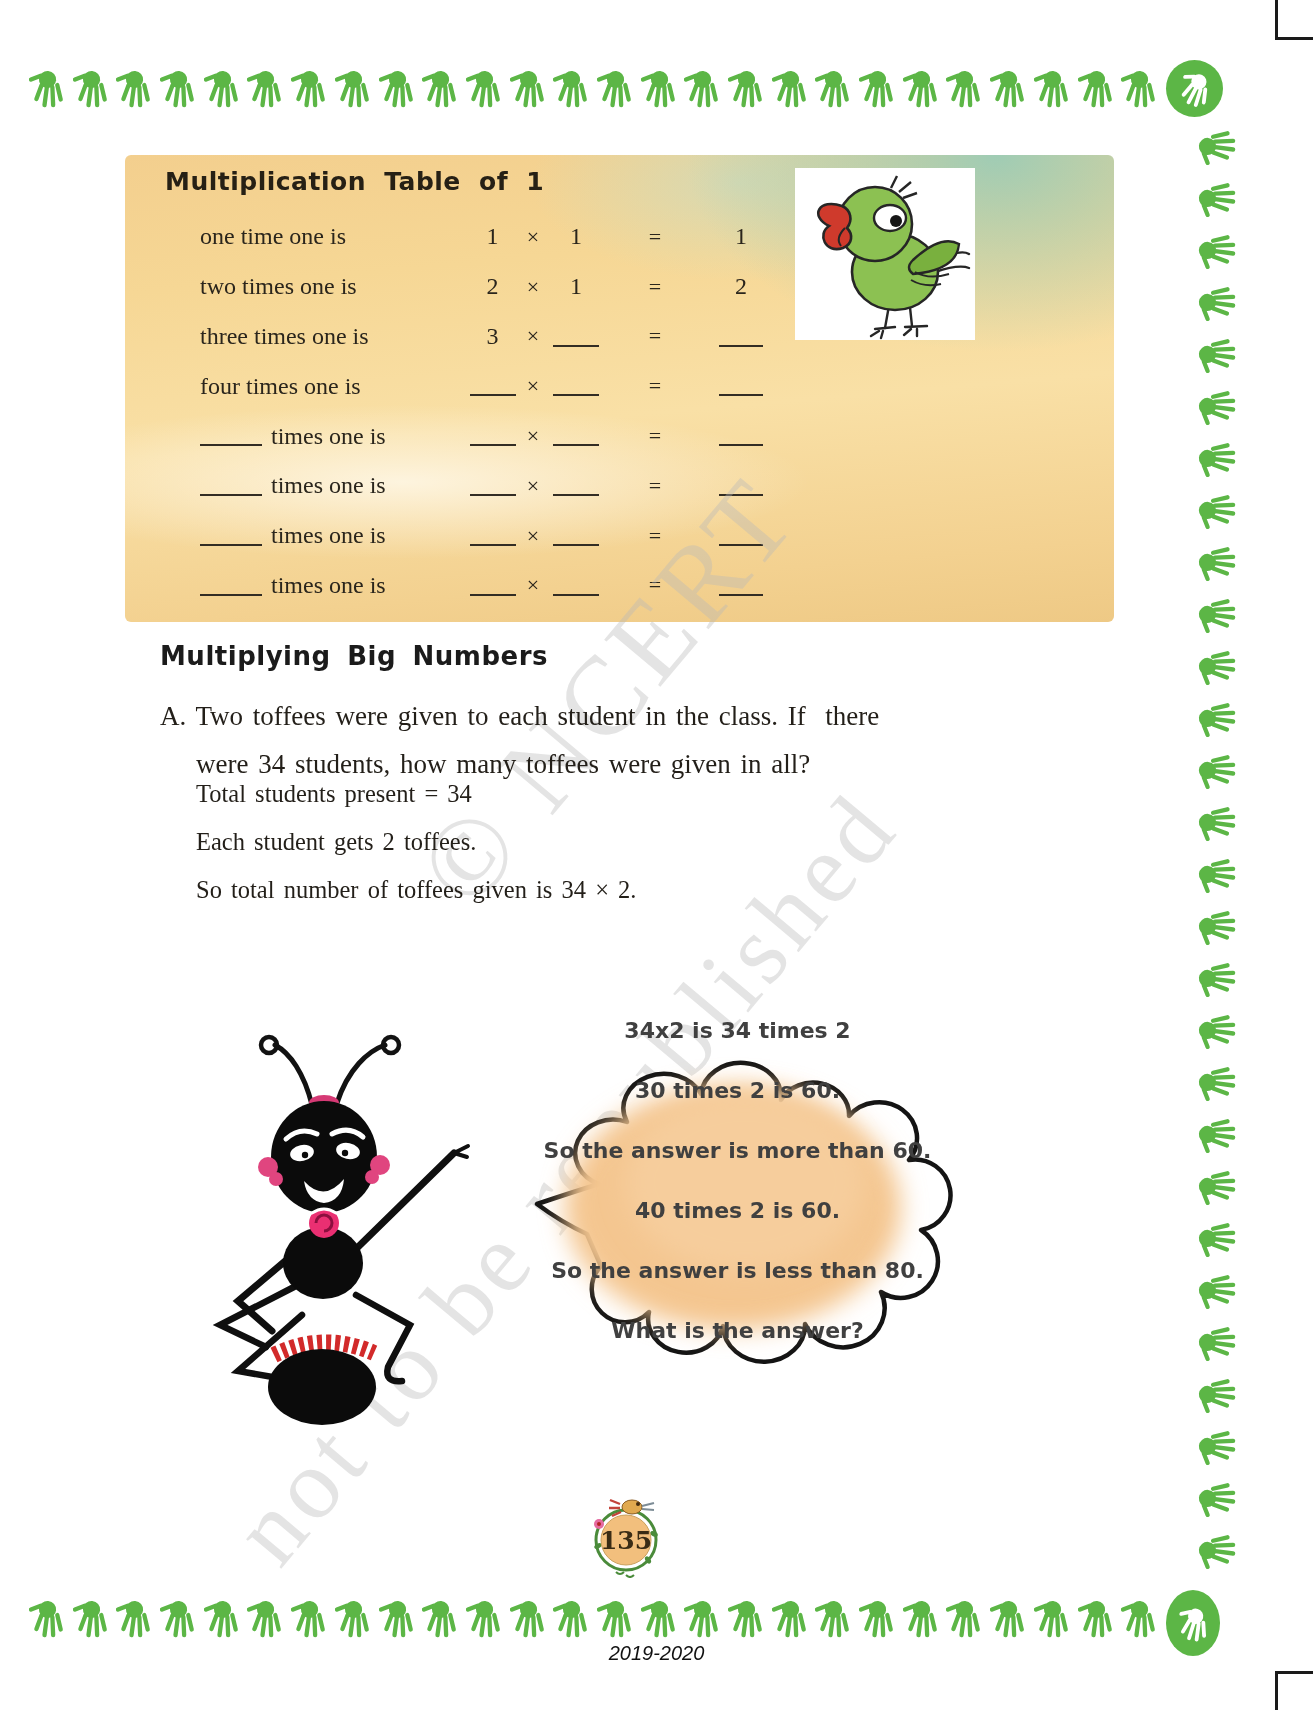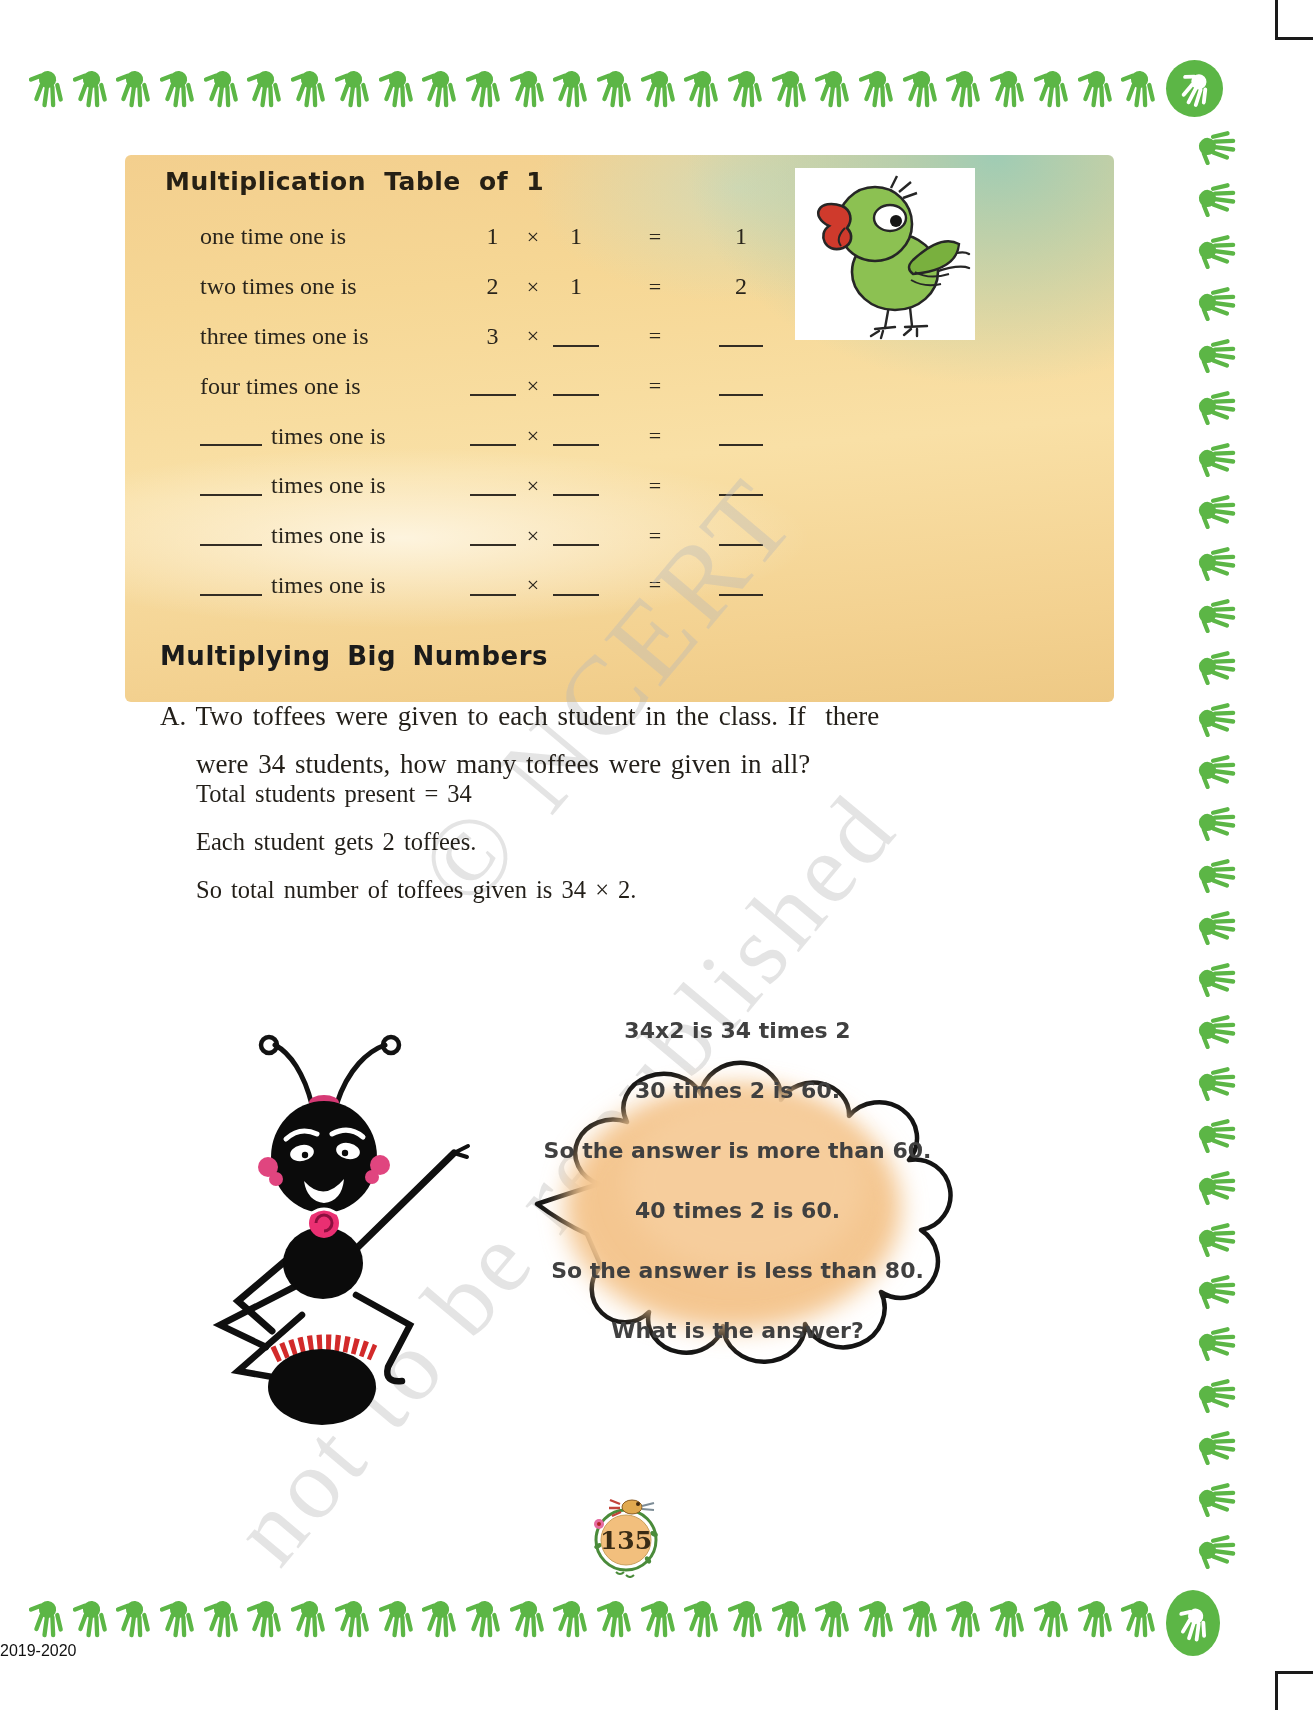--- a/index.html
+++ b/index.html
@@ -33,21 +33,21 @@
   
   .wm{
     position:absolute;font-family:"Liberation Serif",serif;color:#b9b9b9;opacity:.38;
     white-space:nowrap;transform-origin:0 0;letter-spacing:6px;pointer-events:none;z-index:2;
   }
   .wm-a{left:392px;top:848px;font-size:112px;transform:rotate(-50deg);}
   .wm-b{left:210px;top:1512px;font-size:100px;transform:rotate(-50deg);}
 
   
   .panel{
-    position:absolute;left:125px;top:155px;width:989px;height:547px;z-index:1;border-radius:6px;
+    position:absolute;left:125px;top:155px;width:989px;height:467px;z-index:1;border-radius:6px;
     background:
       radial-gradient(46% 62% at 88% 0%, rgba(150,203,184,.9), rgba(150,203,184,0) 68%),
       radial-gradient(30% 30% at 62% 6%, rgba(190,222,205,.55), rgba(190,222,205,0) 70%),
       radial-gradient(55% 22% at 28% 70%, rgba(255,250,238,.8), rgba(255,250,238,0) 75%),
       linear-gradient(175deg,#f3cf8e 0%,#f6d795 25%,#f9e0a6 55%,#f3d190 85%,#eec985 100%);
     padding-left: 48px;
   }
   .panel-title{
     position:absolute;left:40px;top:12px;font-family:"DejaVu Sans","Liberation Sans",sans-serif;
     font-weight:700;font-size:25px;color:#262015;letter-spacing:.5px;word-spacing:9px;
@@ -83,22 +83,22 @@
     position:absolute;left:18px;top:36px;width:409px;display:flex;flex-direction:column;gap:35px;
     align-items:center;font-family:"DejaVu Sans","Liberation Sans",sans-serif;font-weight:700;
     font-size:22px;color:#404040;text-align:center;
   }
   
   .ant{position:absolute;left:172px;top:995px;z-index:3;}
 
   
   .page-badge{position:absolute;left:586px;top:1494px;z-index:3;}
   .footer-year{
-    position:absolute;left:0;top:1642px;width:100%;text-align:left;
-    font-family:"Liberation Sans","DejaVu Sans",sans-serif;font-size:16px;color:#111;z-index:3;
+    position:absolute;left:0;top:1642px;width:100%;text-align:center;
+    font-family:"Liberation Sans","DejaVu Sans",sans-serif;font-size:20px;color:#111;z-index:3;font-style:italic;
   }
 </style>
 </head>
 <body>
 
 <svg width="0" height="0" style="position:absolute" aria-hidden="true">
   <symbol id="hand-shape" viewBox="0 0 46 52">
     <g fill="currentColor" stroke="currentColor">
       <ellipse cx="22" cy="37" rx="11" ry="11" stroke-width="0"></ellipse>
       <g stroke-width="5.5" stroke-linecap="round">

